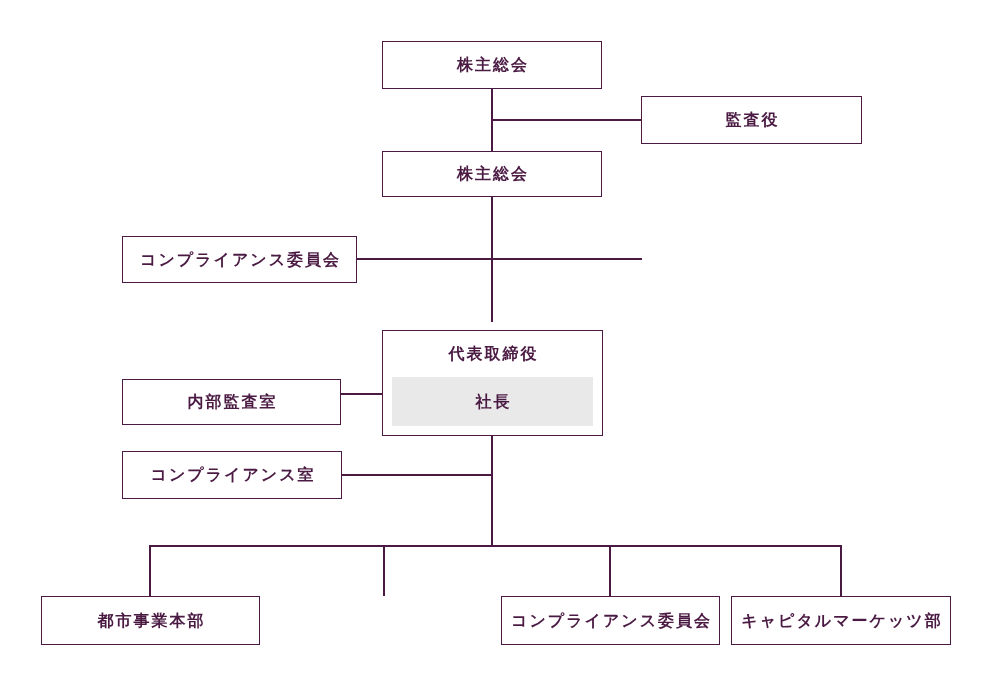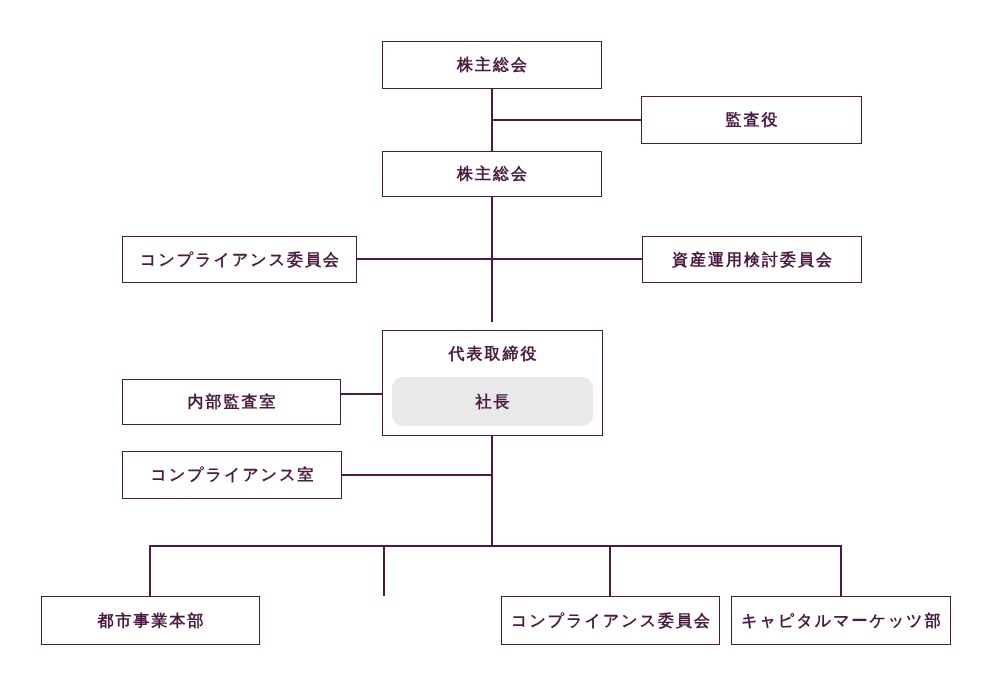--- a/index.html
+++ b/index.html
@@ -40,21 +40,21 @@
     margin-top:8px;
   }
   .box.president .head{
     flex:1;
     display:flex;align-items:center;justify-content:center;
   }
   .box.president .sub{
     height:49px;
     margin:0 9px 9px 9px;
     background:var(--highlight-bg);
-    display:flex;align-items:center;justify-content:center;border-radius:11px;
+    display:flex;align-items:center;justify-content:center;
   }
   .line{
     position:absolute;background:var(--line-color);z-index:1;
   }
   .line.v{width:1.5px;}
   .line.h{height:1.5px;}
 </style>
 </head>
 <body>
 
@@ -82,23 +82,20 @@
   </div>
 
   <div class="box" style="left:382px;top:151px;width:220px;height:46px">
     <span class="lbl">株主総会</span>
   </div>
 
   <div class="box" style="left:122px;top:236px;width:235px;height:47px">
     <span class="lbl">コンプライアンス委員会</span>
   </div>
 
-  <div class="box" style="left:642px;top:236px;width:220px;height:47px">
-    <span class="lbl">資産運用検討委員会</span>
-  </div>
 
   <div class="box president" style="left:382px;top:322px;width:221px;height:106px">
     <div class="head">
       <span class="lbl">代表取締役</span>
     </div>
     <div class="sub">
       <span class="lbl">社長</span>
     </div>
   </div>
 

